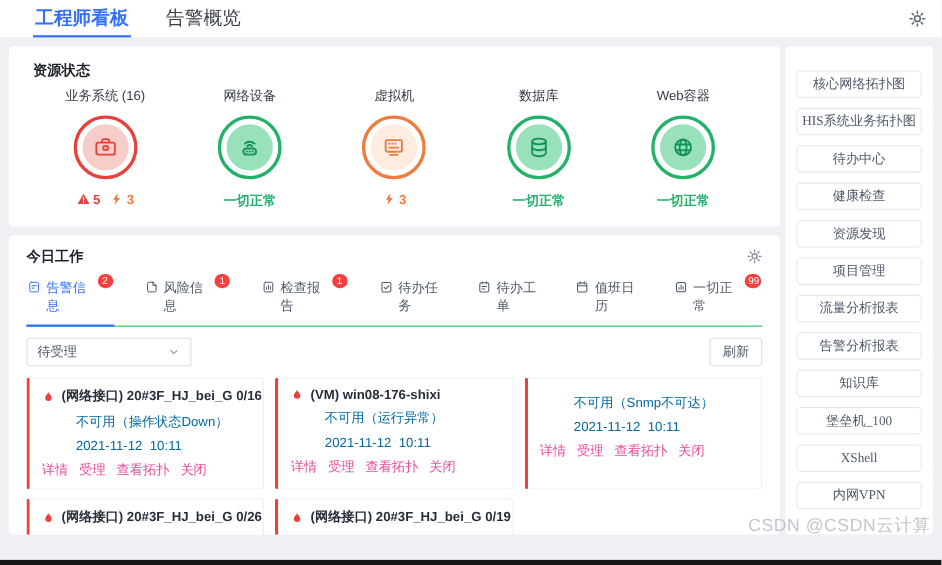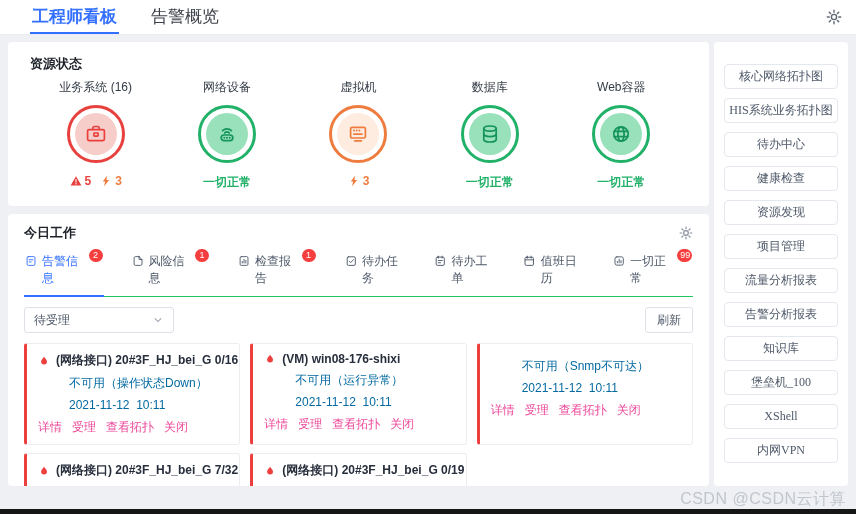--- a/index.html
+++ b/index.html
@@ -51,21 +51,21 @@
   .card-title svg { width:12px; height:12px; flex:none; color:#ee3f3f; }
   .card-desc, .card-time { font-size:12px; color:#0369a1; margin-top:6px; white-space:pre;margin-left:31px; }
   .card-actions { margin-top:7px; display:flex; gap:10px; }
   .card-actions a { font-size:12px; color:#ec4899; text-decoration:none; cursor:pointer; }
 
   
   .tools-panel { width:134px; padding:13px 10px; display:flex; flex-direction:column; }
   .tool-btn { height:25px; margin-top:9px; border:1px solid #e4e7ed; border-radius:4px; background:#fff; font-size:12px; color:#4e5969; width:100%; font-family:Liberation Serif, serif; cursor:pointer; }
 
   
-  .watermark { position:absolute; right:10px; bottom:4px; font-size:16px; color:#c2c6cc; letter-spacing:.5px; z-index:5; }
+  .watermark { position:absolute; right:10px; bottom:25px; font-size:16px; color:#c2c6cc; letter-spacing:.5px; z-index:5; }
   .bottom-strip { position:absolute; left:0; bottom:0; width:100%; height:5px; background:#161616; }
   svg { display:block; }
 </style>
 </head>
 <body>
 
 <div class="page">
 
   <header class="topbar">
     <div id="topbar-tabs" style="display:flex;gap:30px;">
@@ -340,21 +340,21 @@
                 <a>受理</a>
                 <a>查看拓扑</a>
                 <a>关闭</a>
               </div>
   </div>
             <div class="card">
     <div class="card-title">
       <svg viewBox="0 0 16 16" fill="currentColor">
                   <path d="M8.1 1.2c.3 2.6-3.9 4.2-3.9 7.6a3.9 3.9 0 0 0 7.8 0c0-3.4-4.2-5-3.9-7.6Z"></path>
                 </svg>
-      <span class="card-title-text">(网络接口) 20#3F_HJ_bei_G 7/32</span>
+      <span class="card-title-text">(网络接口) 20#3F_HJ_bei_G 0/26</span>
     </div>
     <div class="card-desc">不可用（操作状态Down）</div>
 
   </div>
             <div class="card">
     <div class="card-title">
       <svg viewBox="0 0 16 16" fill="currentColor">
                   <path d="M8.1 1.2c.3 2.6-3.9 4.2-3.9 7.6a3.9 3.9 0 0 0 7.8 0c0-3.4-4.2-5-3.9-7.6Z"></path>
                 </svg>
       <span class="card-title-text">(网络接口) 20#3F_HJ_bei_G 0/19</span>

